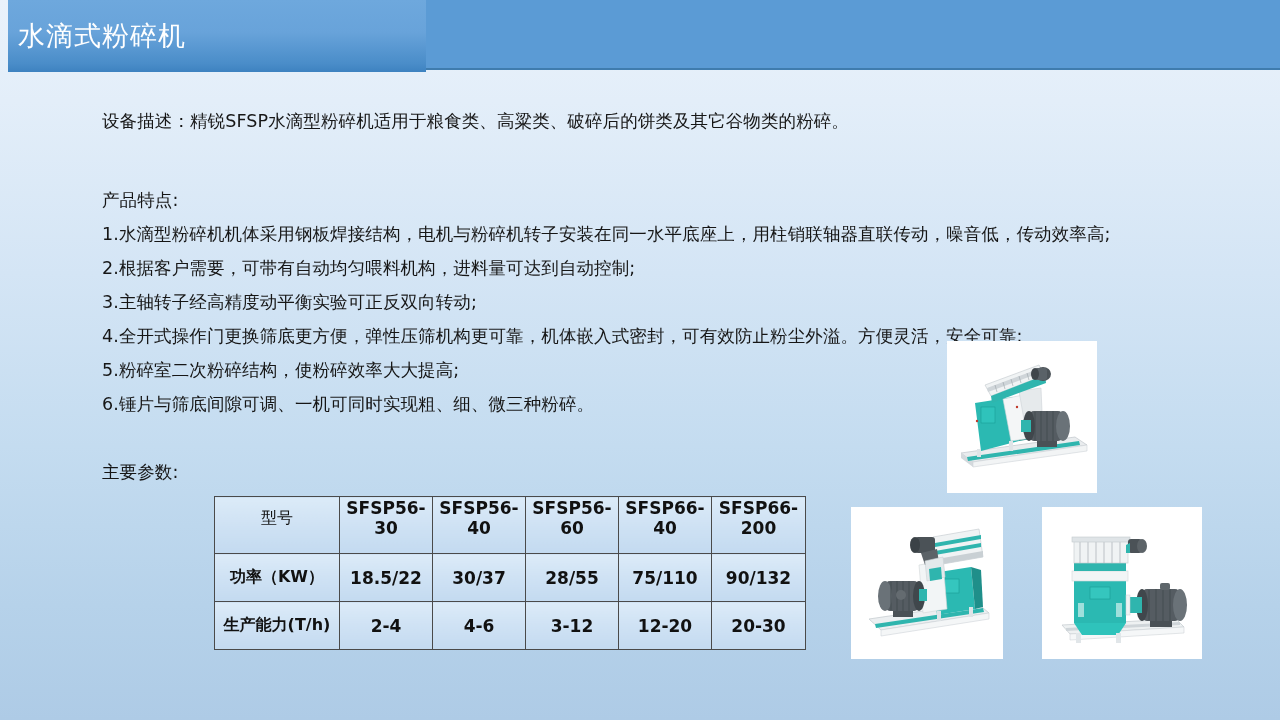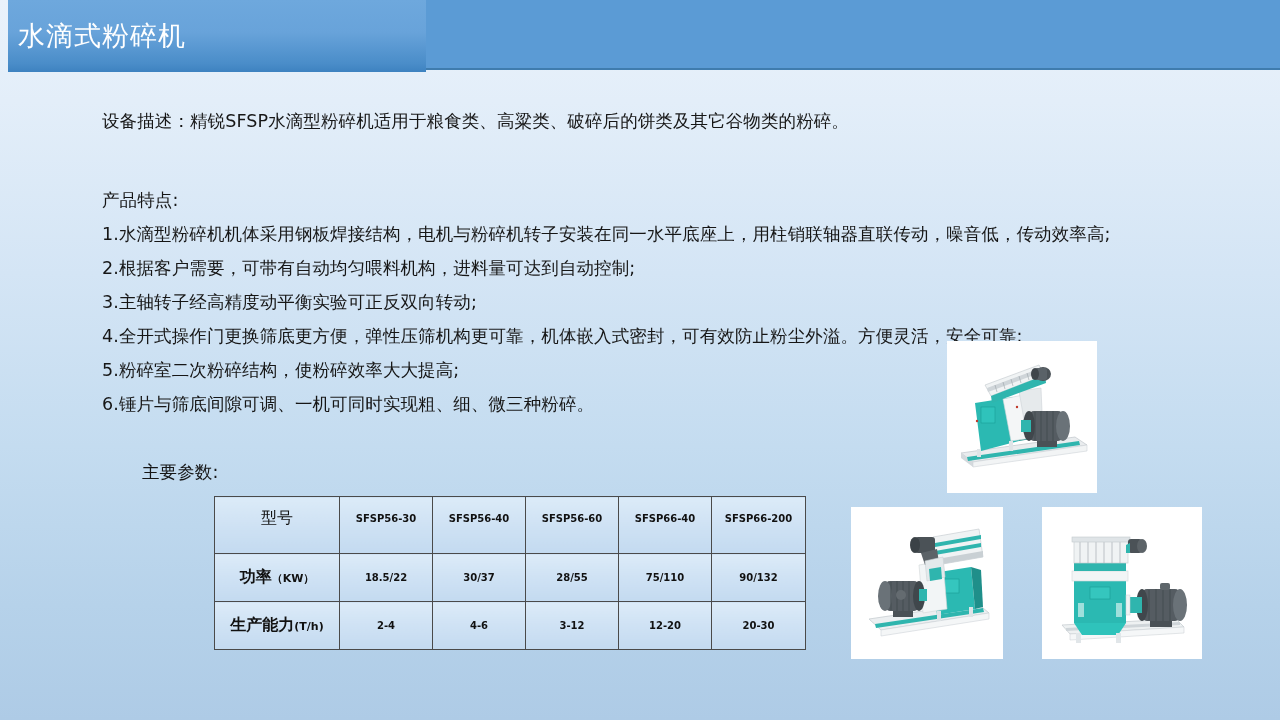--- a/index.html
+++ b/index.html
@@ -34,43 +34,43 @@
   .para {
     font-size:17.5px;
     line-height:34px;
     color:#161616;
     white-space:nowrap;
     letter-spacing:0.1px;
   }
   #desc-line { margin-bottom:11px; }
   .spacer-line { height:34px; }
   #features-title { }
-  #params-title { margin-top:34px;margin-left:40px; }
+  #params-title { margin-top:34px; }
 
   
   #param-table {
     position:absolute; left:214px; top:496px;
     border-collapse:collapse;
     border:1px solid #4a4a4a;
   }
   #param-table td {
     border:1px solid #4a4a4a;
     text-align:center;
     vertical-align:middle;
     background:linear-gradient(to bottom,#dcebf8 0%,#cfe2f4 48%,#c3daf0 100%);
     font-weight:bold;
-    font-size:10px;
+    font-size:17px;
     color:#111;
   }
   #param-table tr.header-row td { height:57px; padding-bottom:14px; vertical-align:middle; }
   #param-table tr.data-row td { height:48px; }
   #param-table td.label-col { width:125px; font-size:16px; }
   #param-table td.val-col { width:93px; }
   #param-table td.val-col.wide { width:94px; }
-  .unit-sm { font-size:11px;text-align:right; }
+  .unit-sm { font-size:16px;text-align:right; }
   .model-head { font-weight:normal; font-size:16px; }
 
   
   .photo { position:absolute; background:#ffffff; overflow:hidden; }
   #photo-top    { left:947px; top:341px; width:150px; height:152px; }
   #photo-left   { left:851px; top:507px; width:152px; height:152px; }
   #photo-right  { left:1042px; top:507px; width:160px; height:152px; }
 
   .photo svg { display:block; width:100%; height:100%; }
 </style>

